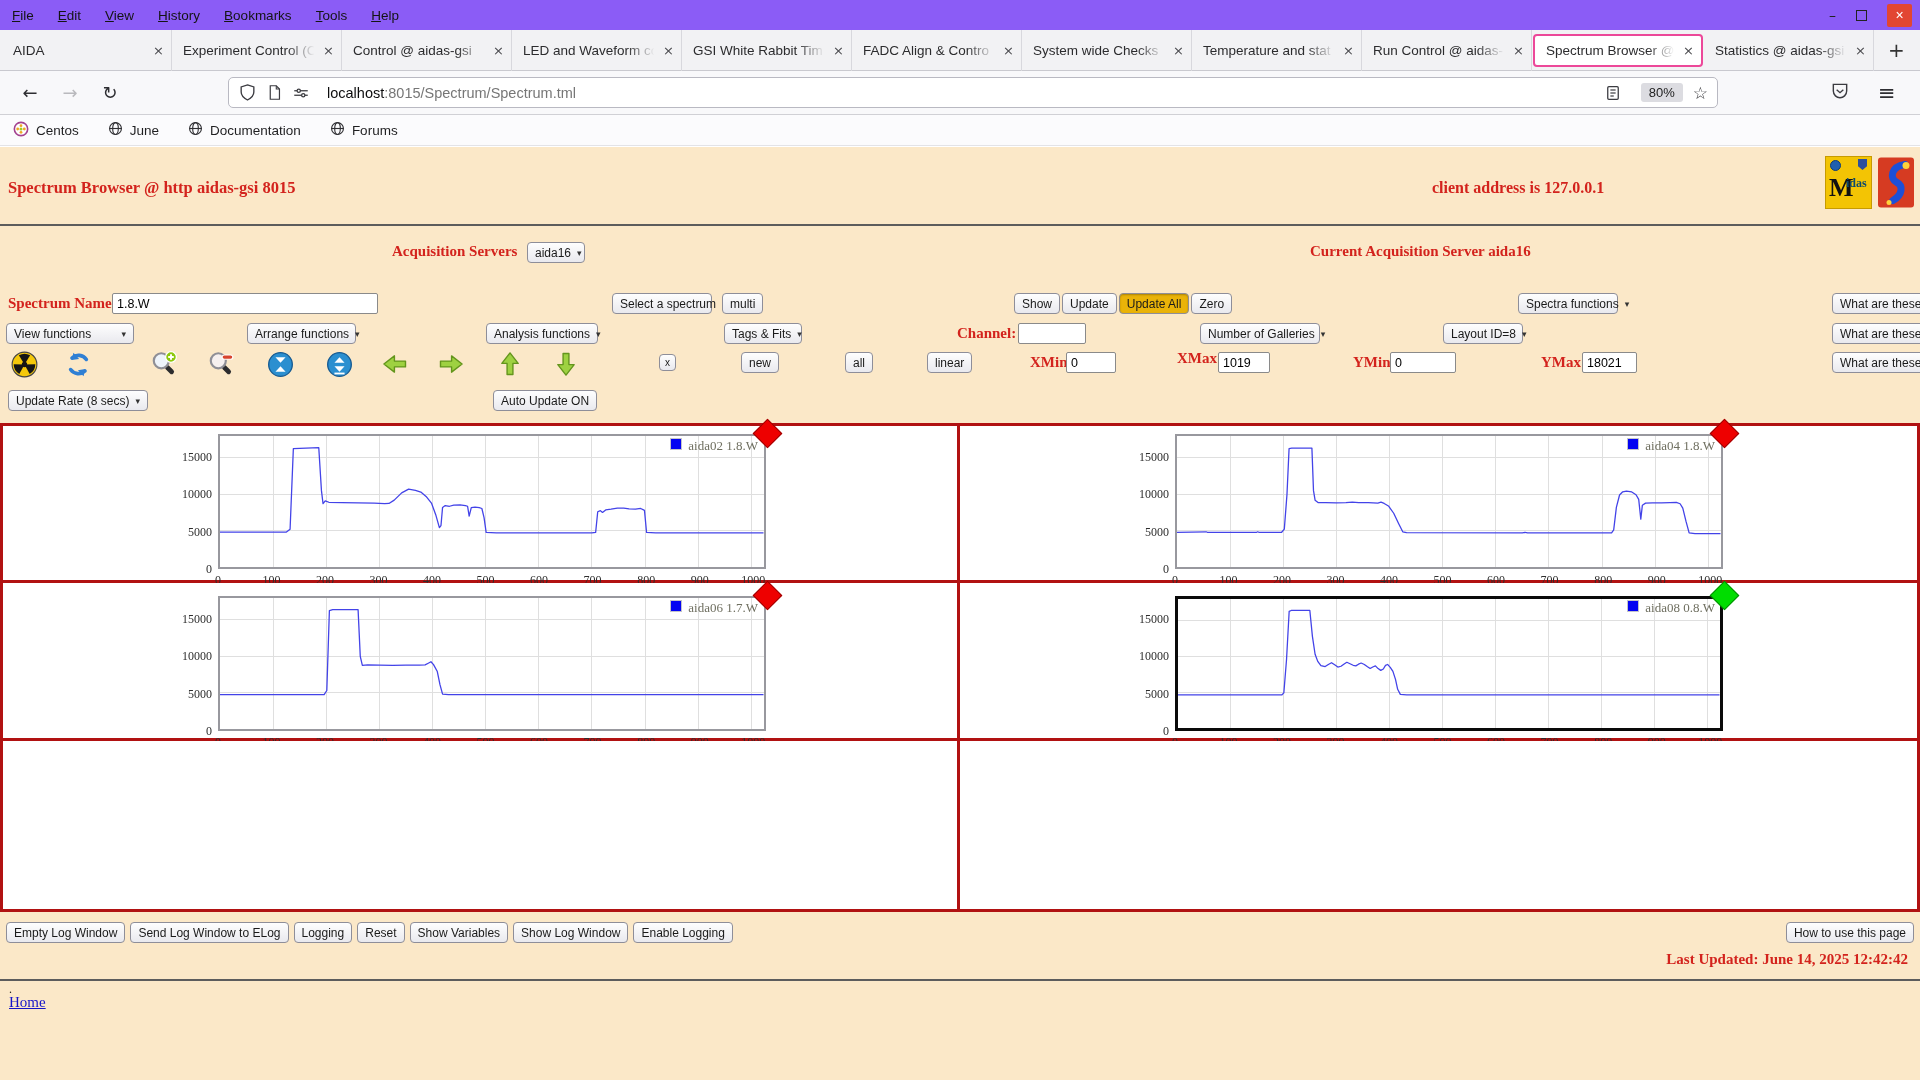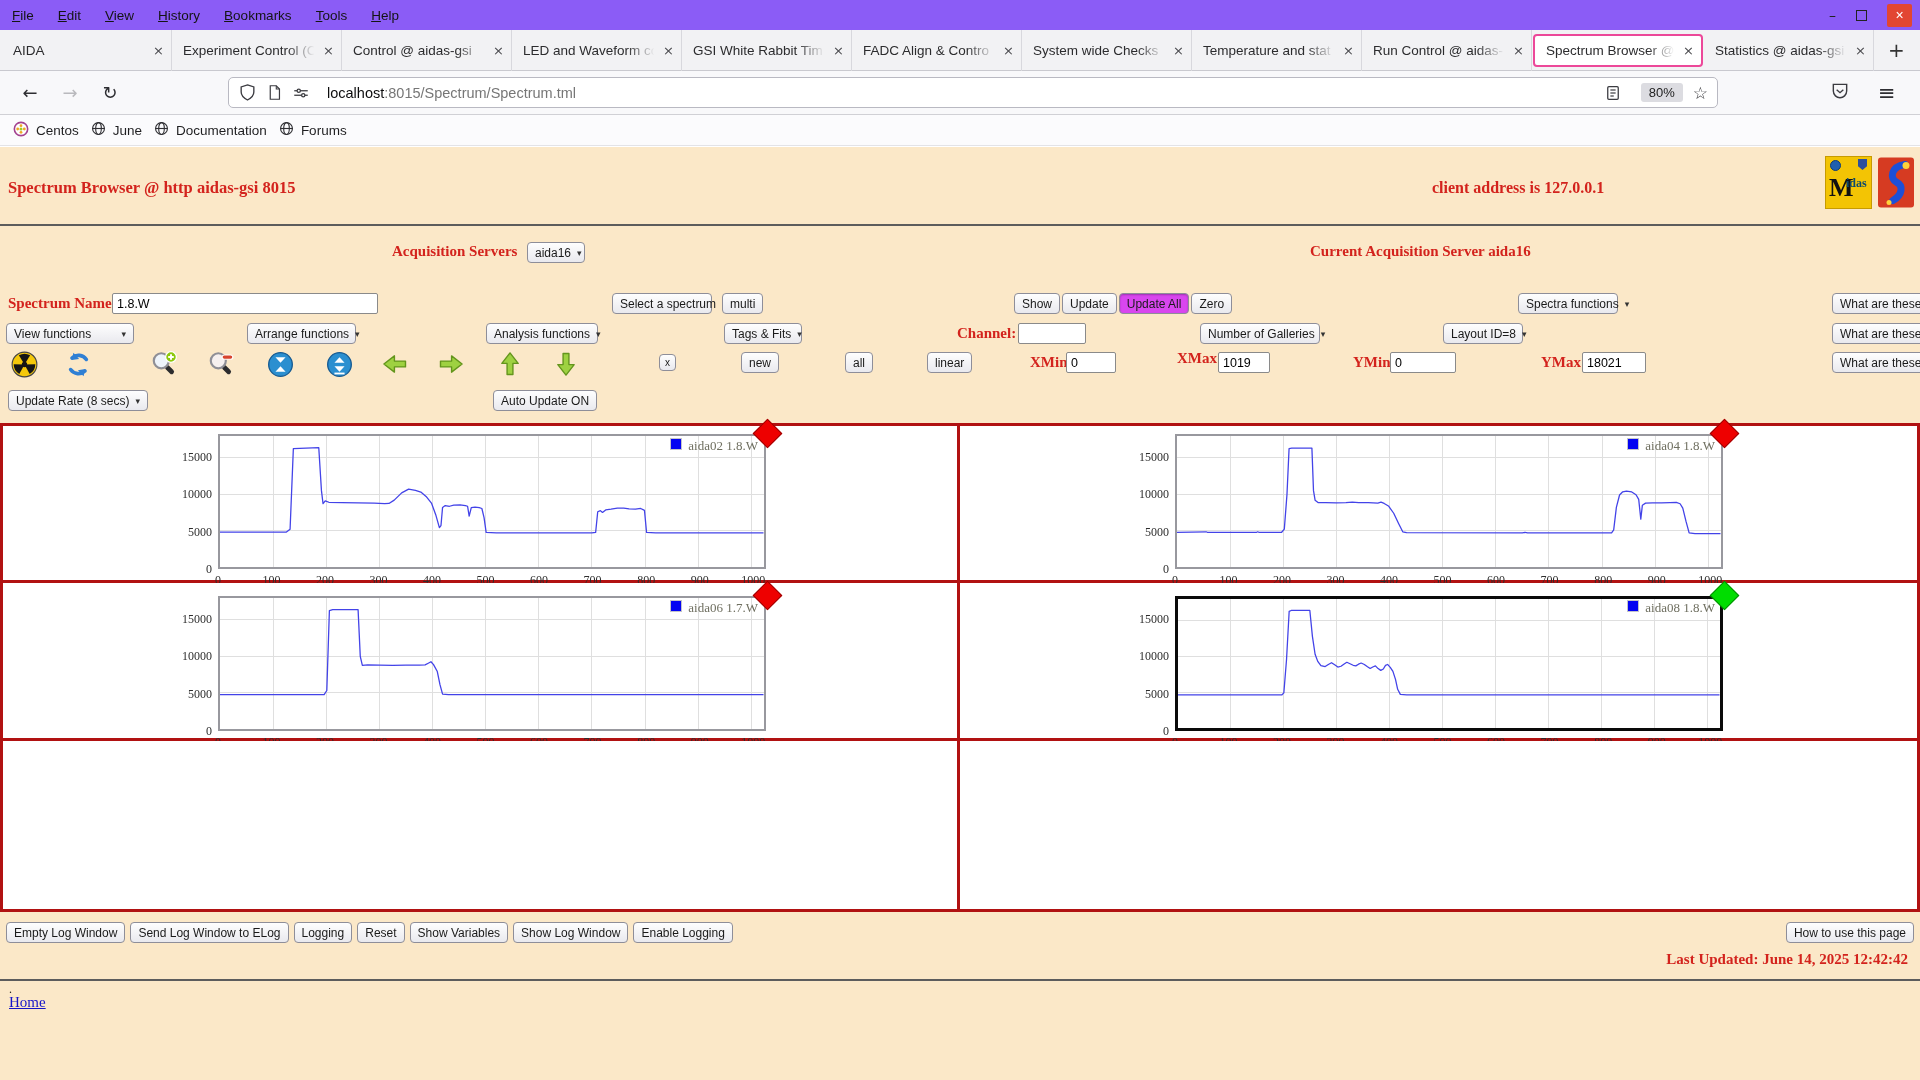--- a/index.html
+++ b/index.html
@@ -48,21 +48,21 @@
   .pg-client{left:1432px;top:32px;font-size:16px}
   .hr1{left:0;top:77px;width:1920px;height:2px;background:#5c5c5c}
   .midas-logo{top:9px;right:48px;width:47px;height:53px;background:#f3c404;border:1px solid #c79b00;position:absolute;overflow:hidden}
   .midas-m{position:absolute;left:3px;top:18px;font-family:"Liberation Serif",serif;font-weight:bold;font-size:26px;color:#111;line-height:1}
   .midas-rest{position:absolute;left:20px;top:19px;font-family:"Liberation Serif",serif;font-weight:bold;font-size:12px;color:#0c4a6e}
   .midas-dot{position:absolute;left:4px;top:3px;width:11px;height:11px;border-radius:50%;background:#1f5fae;border:1px solid #0c3c78}
   .midas-shield{position:absolute;right:4px;top:2px;width:9px;height:11px;background:#2b4f9e;clip-path:polygon(0 0,100% 0,100% 65%,50% 100%,0 65%)}
   .logo2{top:9px;right:5px;width:38px;height:53px;position:absolute}
 
   .btn{display:inline-flex;align-items:center;justify-content:center;background:linear-gradient(#fefefe,#e9e9ee);border:1px solid #8e8e99;border-radius:4px;font:12px "Liberation Sans",sans-serif;color:#1a1a1a;padding:2px 7px;height:21px;white-space:nowrap}
-  .btn.pressed{background:#d946ef;box-shadow:inset 0 1px 2px rgba(0,0,0,.28)}
+  .btn.pressed{background:#eab308;box-shadow:inset 0 1px 2px rgba(0,0,0,.28)}
   .sel{display:inline-flex;align-items:center;justify-content:space-between;background:linear-gradient(#fefefe,#e9e9ee);border:1px solid #8e8e99;border-radius:4px;font:12px "Liberation Sans",sans-serif;color:#1a1a1a;padding:2px 7px;height:21px;white-space:nowrap}
   .sel::after{content:"\25BE";font-size:9px;color:#333;margin-left:6px}
   .inp{height:21px;border:1px solid #8a8a8a;background:#fff;font:12.5px "Liberation Sans",sans-serif;padding:1px 4px;border-radius:2px}
   .lbl{font-size:15px}
   .tool-icon{position:absolute;top:203px;width:28px;height:28px;display:flex;align-items:center;justify-content:center}
 
   .btn-row{display:flex;gap:2px}
 
   
   .grid{position:absolute;top:276px;left:0;width:1920px;height:489px;display:grid;grid-template-columns:957px 957px;grid-template-rows:157px 158px 168px;border:3px solid #b11212;background:#fff}
@@ -199,21 +199,21 @@
   <div class="after-url">
     <span class="icn" id="i-pocket"><svg viewBox="0 0 24 24" width="20" height="20">
           <path d="M4 4 H20 V12 C20 17 16 20 12 20 C8 20 4 17 4 12 Z" fill="none" stroke="#3b3b40" stroke-width="1.7"></path>
           <path d="M8 10.5 L12 14 L16 10.5" fill="none" stroke="#3b3b40" stroke-width="1.7"></path>
         </svg></span>
     <span style="font-family:'DejaVu Sans',sans-serif;font-size:21px;color:#2e2e32">≡</span>
   </div>
 </div>
 
 <div class="bookmarksbar">
-    <div id="bookmarks" style="display:flex;gap:12px">
+    <div id="bookmarks" style="display:flex;gap:29px">
       <span class="bm">
         <span><svg viewBox="0 0 24 24" width="16" height="16">
             <circle cx="12" cy="12" r="10" fill="#fff" stroke="#a3418f" stroke-width="2.4"></circle>
             <g fill="#efa724">
               <circle cx="12" cy="7" r="2.1"></circle>
               <circle cx="7" cy="12" r="2.1"></circle>
               <circle cx="17" cy="12" r="2.1"></circle>
               <circle cx="12" cy="17" r="2.1"></circle>
             </g>
             <circle cx="12" cy="12" r="2.3" fill="#9ccd2a"></circle>
@@ -403,21 +403,21 @@
   <span class="abs btn" style="left:741px;top:205px">new</span>
   <span class="abs btn" style="left:845px;top:205px">all</span>
   <span class="abs btn" style="left:927px;top:205px">linear</span>
   <span class="abs red lbl" style="left:1030px;top:207px">XMin</span>
   <input class="abs inp" style="left: 1066px; top: 205px; width: 50px;" value="0">
   <span class="abs red lbl" style="left:1177px;top:203px">XMax</span>
   <input class="abs inp" style="left: 1218px; top: 205px; width: 52px;" value="1019">
   <span class="abs red lbl" style="left:1353px;top:207px">YMin</span>
   <input class="abs inp" style="left: 1390px; top: 205px; width: 66px;" value="0">
   <span class="abs red lbl" style="left:1541px;top:207px">YMax</span>
-  <input class="abs inp" style="left: 1582px; top: 205px; width: 64px;" value="18021">
+  <input class="abs inp" style="left: 1582px; top: 205px; width: 55px;" value="18021">
   <span class="abs btn" style="left:1832px;top:205px">What are these?</span>
 
   <span class="abs sel" style="left:8px;top:243px;width:140px">
       <span>Update Rate (8 secs)</span>
     </span>
   <span class="abs btn" style="left:493px;top:243px">Auto Update ON</span>
 
   <div class="grid">
     <div class="cell br bb" id="cell0">
         <div class="chart">
@@ -567,21 +567,21 @@
           <div class="xlab" style="left: 138.547px;">300</div>
           <div class="xlab" style="left: 192.062px;">400</div>
           <div class="xlab" style="left: 245.578px;">500</div>
           <div class="xlab" style="left: 299.094px;">600</div>
           <div class="xlab" style="left: 352.609px;">700</div>
           <div class="xlab" style="left: 406.125px;">800</div>
           <div class="xlab" style="left: 459.641px;">900</div>
           <div class="xlab" style="left: 513.156px;">1000</div>
           <div class="legend">
             <span class="sq"></span>
-            <span>aida08 1.8.W</span>
+            <span>aida08 0.8.W</span>
           </div>
           <div class="diamond" style="background: rgb(0, 221, 0); border: 1px solid rgb(0, 136, 0);"></div>
         </div>
       </div>
     <div class="cell br"></div>
     <div class="cell"></div>
   </div>
 
   <div class="footbtns" id="foot-btns">
       <span class="btn">Empty Log Window</span>

